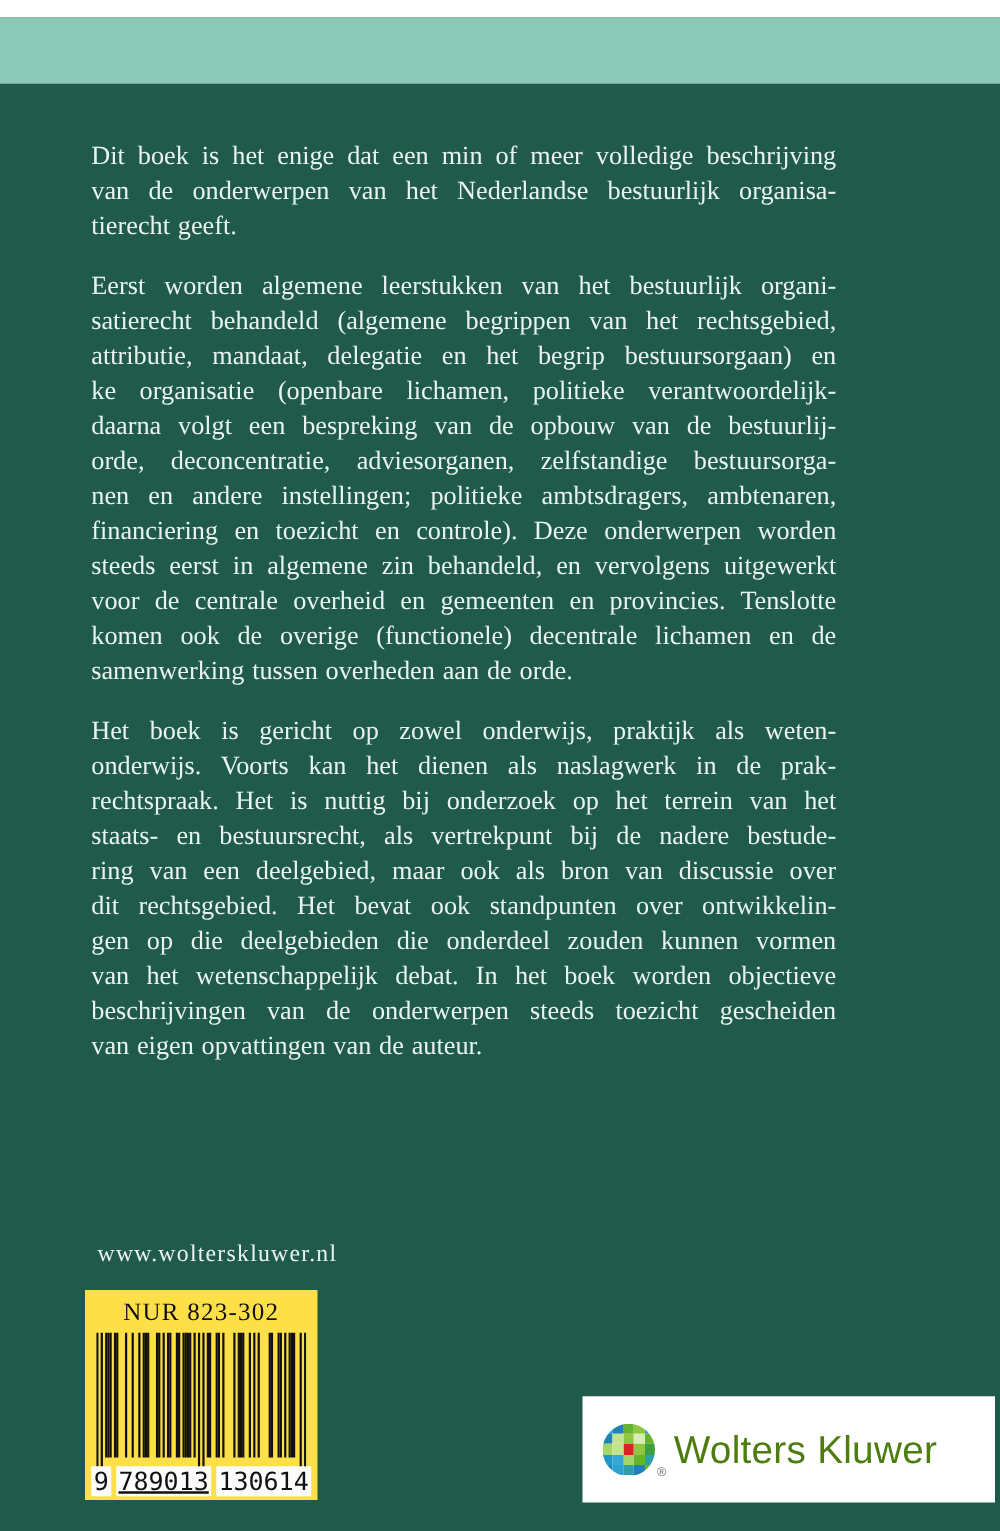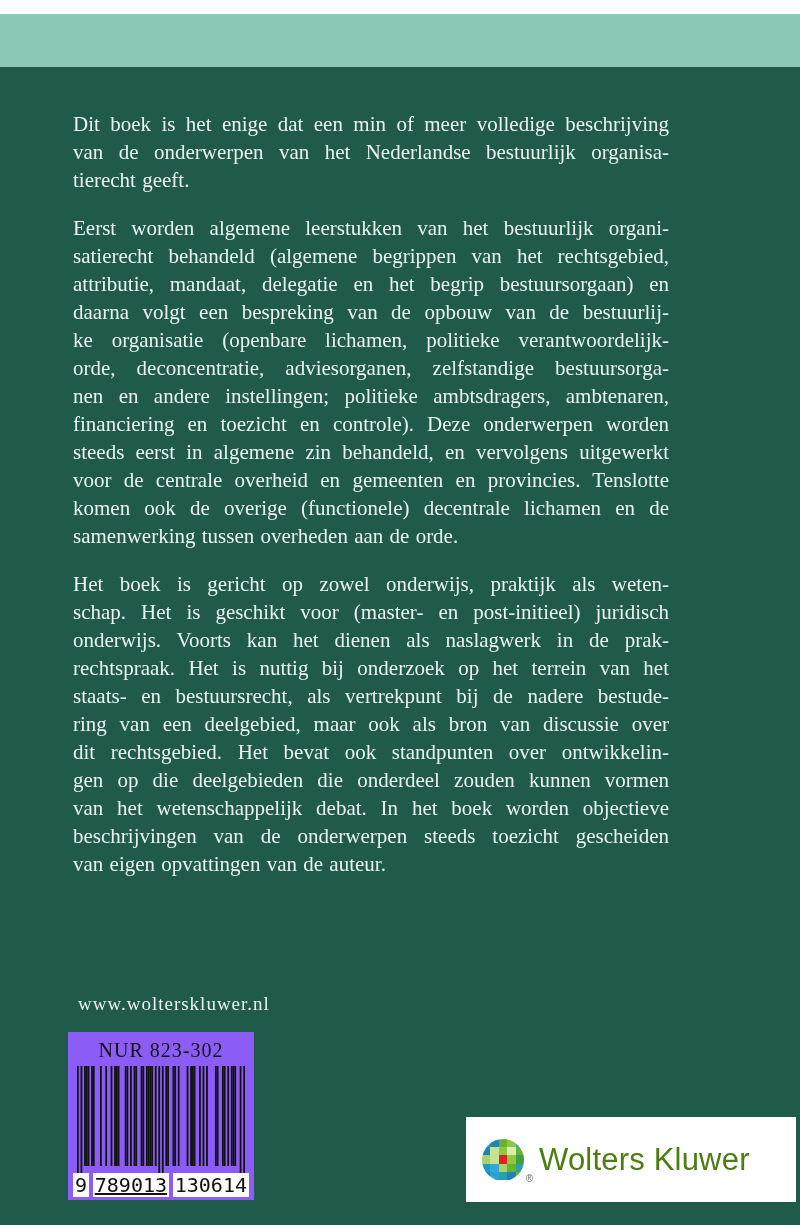--- a/index.html
+++ b/index.html
@@ -8,21 +8,21 @@
   .top-band{position:absolute;left:0;top:0;width:100%;height:53px;background:#8bc8b5;}
   .blurb{position:absolute;left:73px;top:96px;width:596px;color:#eaf4ef;
          font-size:21px;line-height:28px;}
   .para{margin-bottom:20px;}
   .line{text-align:justify;text-align-last:justify;height:28px;overflow:hidden;
         word-spacing:1px;}
   .line.last{text-align-last:left;}
   .website{position:absolute;left:78px;top:979px;color:#eaf4ef;font-size:19px;
            letter-spacing:1px;word-spacing:2px;}
   .barcode-box{position:absolute;left:68px;top:1018px;width:186px;height:168px;
-               background:#8b5cf6;}
+               background:#fde047;}
   .nur{margin-top:7px;text-align:center;color:#111;font-size:20px;letter-spacing:1px;}
   .bars{position:absolute;left:9px;top:34px;width:168px;height:112px;display:block;}
   .isbn-digits{position:absolute;left:5px;right:5px;bottom:3px;display:flex;
                justify-content:space-between;align-items:flex-end;
                font-family:"DejaVu Sans Mono", monospace;font-size:20px;color:#111;}
   .logo-box{position:absolute;left:466px;top:1103px;width:330px;height:85px;
             background:#ffffff;display:flex;align-items:center;padding-left:16px;
             box-sizing:border-box;}
   .globe-wrap{position:relative;width:42px;height:42px;flex:none;}
   .globe{width:42px;height:42px;border-radius:50%;overflow:hidden;display:grid;
@@ -42,33 +42,32 @@
   <div class="blurb" style="color: rgb(234, 244, 239);">
       <div class="para">
         <div class="line">Dit boek is het enige dat een min of meer volledige beschrijving</div>
         <div class="line">van de onderwerpen van het Nederlandse bestuurlijk organisa-</div>
         <div class="line last">tierecht geeft.</div>
       </div>
       <div class="para">
         <div class="line">Eerst worden algemene leerstukken van het bestuurlijk organi-</div>
         <div class="line">satierecht behandeld (algemene begrippen van het rechtsgebied,</div>
         <div class="line">attributie, mandaat, delegatie en het begrip  bestuursorgaan) en</div>
+        <div class="line">ke organisatie (openbare lichamen, politieke verantwoordelijk-</div>
         <div class="line">daarna volgt een bespreking van de opbouw van de bestuurlij-</div>
-        <div class="line">ke organisatie (openbare lichamen, politieke verantwoordelijk-</div>
         <div class="line">orde, deconcentratie, adviesorganen, zelfstandige bestuursorga-</div>
         <div class="line">nen en andere instellingen; politieke ambtsdragers, ambtenaren,</div>
         <div class="line">financiering en toezicht en controle). Deze onderwerpen worden</div>
         <div class="line">steeds eerst in algemene zin behandeld, en vervolgens uitgewerkt</div>
         <div class="line">voor de centrale overheid en gemeenten en provincies. Tenslotte</div>
         <div class="line">komen ook de overige (functionele) decentrale lichamen en de</div>
         <div class="line last">samenwerking tussen overheden aan de orde.</div>
       </div>
       <div class="para">
         <div class="line">Het boek is gericht op zowel onderwijs, praktijk als weten-</div>
-        <div class="line">schap. Het is geschikt voor (master- en post-initieel) juridisch</div>
         <div class="line">onderwijs. Voorts kan het dienen als naslagwerk in de prak-</div>
         <div class="line">rechtspraak. Het is nuttig bij onderzoek op het terrein van het</div>
         <div class="line">staats- en bestuursrecht, als vertrekpunt bij de nadere bestude-</div>
         <div class="line">ring van een deelgebied, maar ook als bron van discussie over</div>
         <div class="line">dit rechtsgebied. Het bevat ook standpunten over ontwikkelin-</div>
         <div class="line">gen op die deelgebieden die onderdeel zouden kunnen vormen</div>
         <div class="line">van het wetenschappelijk debat. In het boek worden objectieve</div>
         <div class="line">beschrijvingen van de onderwerpen steeds toezicht gescheiden</div>
         <div class="line last">van eigen opvattingen van de auteur.</div>
       </div>

